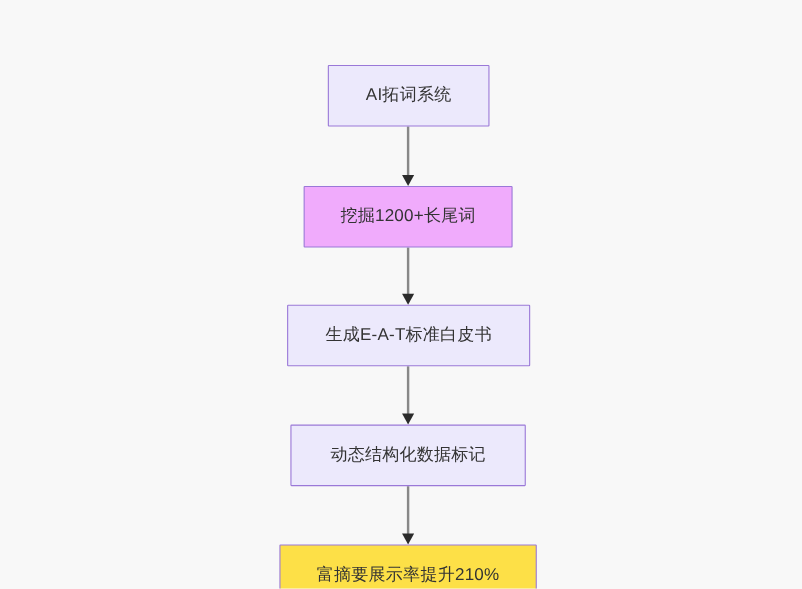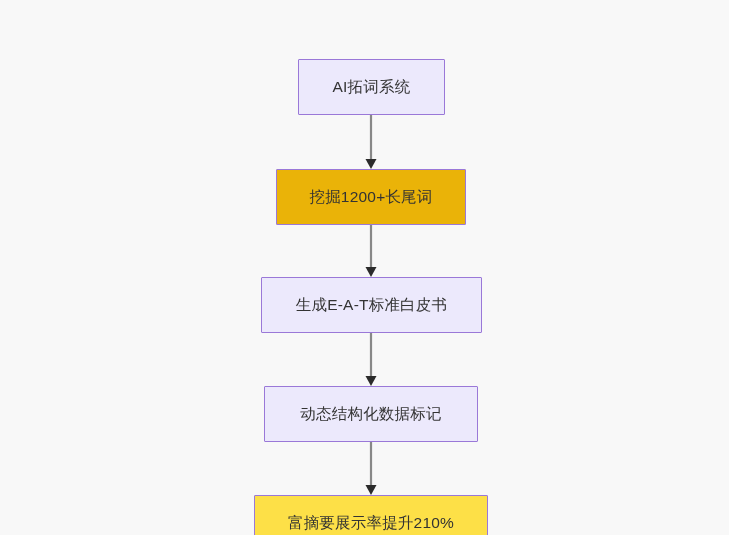--- a/index.html
+++ b/index.html
@@ -66,21 +66,21 @@
       <line x1="12" y1="0" x2="12" y2="44"></line>
       <polygon points="6.5,43 17.5,43 12,53"></polygon>
     </svg>
     <svg class="edge" width="24" height="53" style="left: 359px; top: 398px;">
       <line x1="12" y1="0" x2="12" y2="44"></line>
       <polygon points="6.5,43 17.5,43 12,53"></polygon>
     </svg>
     <div class="node" style="left: 298px; top: 15px; width: 147px; height: 56px; background: rgb(236, 233, 252); border-color: rgb(154, 120, 216); color: rgb(51, 51, 51);">
       <span class="node-label">AI拓词系统</span>
     </div>
-    <div class="node" style="left: 276px; top: 125px; width: 190px; height: 56px; background: #eab308; border-color: rgb(154, 120, 216); color: rgb(51, 51, 51);">
+    <div class="node" style="left: 276px; top: 125px; width: 190px; height: 56px; background: #f0abfc; border-color: rgb(154, 120, 216); color: rgb(51, 51, 51);">
       <span class="node-label">挖掘1200+长尾词</span>
     </div>
     <div class="node" style="left: 261px; top: 233px; width: 221px; height: 56px; background: rgb(236, 233, 252); border-color: rgb(154, 120, 216); color: rgb(51, 51, 51);">
       <span class="node-label">生成E-A-T标准白皮书</span>
     </div>
     <div class="node" style="left: 264px; top: 342px; width: 214px; height: 56px; background: rgb(236, 233, 252); border-color: rgb(154, 120, 216); color: rgb(51, 51, 51);">
       <span class="node-label">动态结构化数据标记</span>
     </div>
     <div class="node" style="left: 254px; top: 451px; width: 234px; height: 56px; background: #fde047; border-color: rgb(154, 120, 216); color: rgb(51, 51, 51);">
       <span class="node-label">富摘要展示率提升210%</span>

